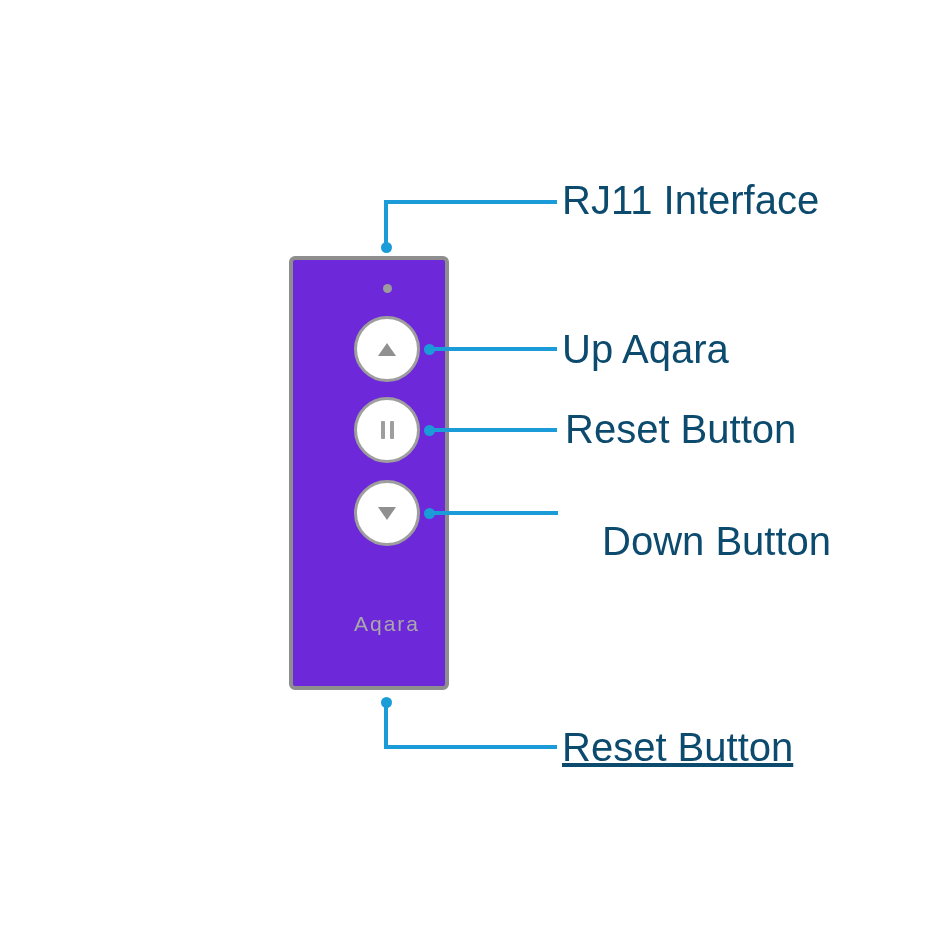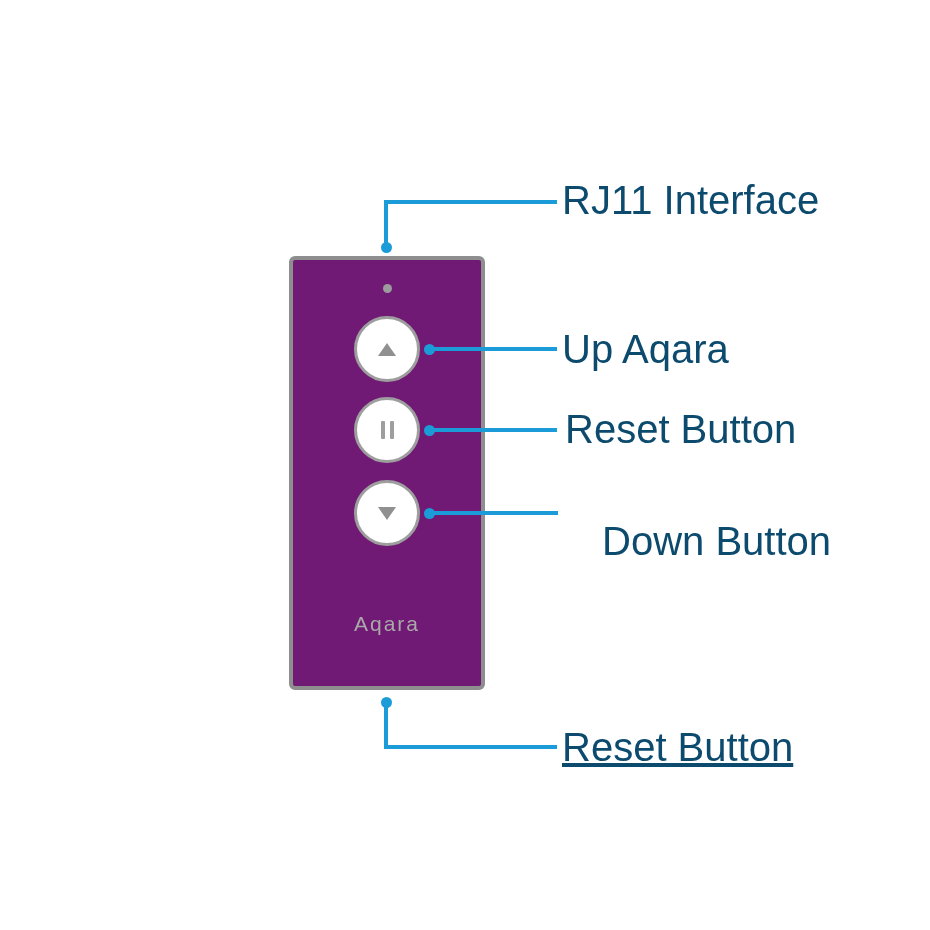--- a/index.html
+++ b/index.html
@@ -13,25 +13,25 @@
     height: 930px;
     background: #ffffff;
     font-family: "Liberation Sans", "DejaVu Sans", sans-serif;
     overflow: hidden;
   }
   .abs { position: absolute; }
 
   
   .device {
     left: 289px; top: 256px;
-    width: 196px; height: 434px;
+    width: 160px; height: 434px;
     border: 4px solid #8e8e8e;
     border-radius: 6px;
     box-sizing: border-box;
-    background: #701a75;
+    background: #6d28d9;
   }
   .led {
     left: 383px; top: 284px;
     width: 9px; height: 9px;
     border-radius: 50%;
     background: #9c9c9c;
   }
   .circle-btn {
     width: 66px; height: 66px;
     left: 354px;

